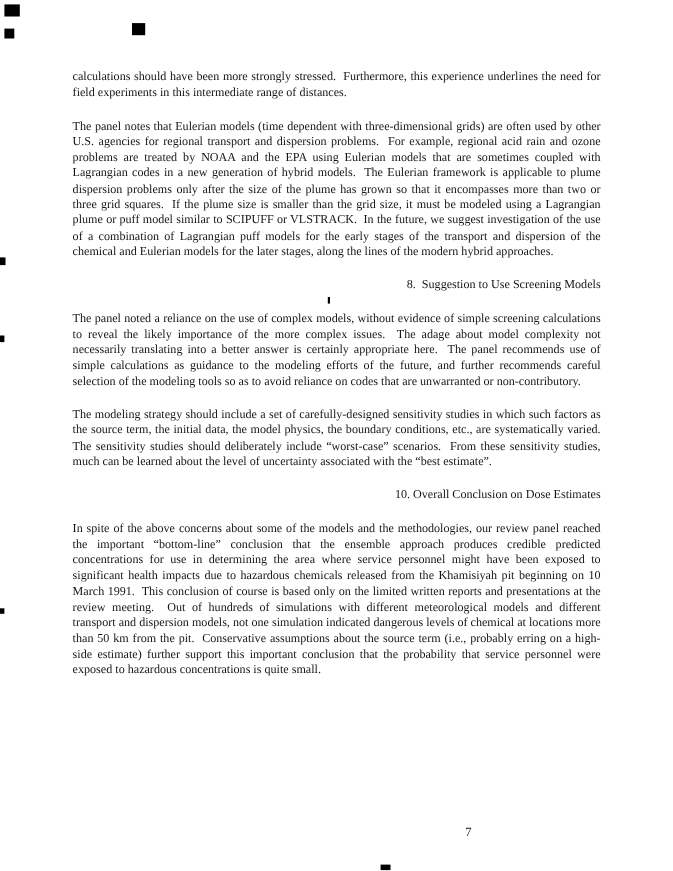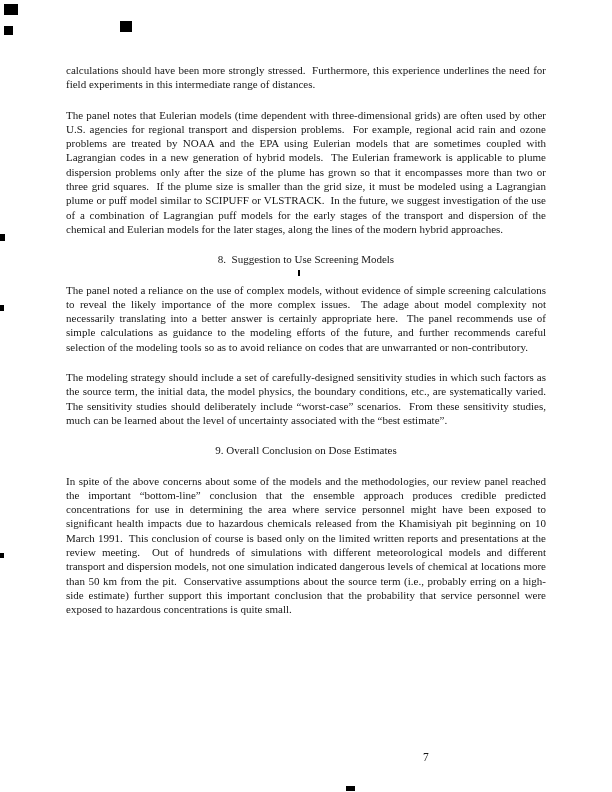--- a/index.html
+++ b/index.html
@@ -25,21 +25,21 @@
     width: 480px;
     font-size: 11px;
     line-height: 14.3px;
     text-align: justify;
   }
   .content p {
     margin: 0 0 16px 0;
     white-space: pre-wrap;
   }
   .content p.heading {
-    text-align: center;
+    text-align: right;
   }
   .page-number {
     position: absolute;
     left: 423px;
     top: 751px;
     font-size: 11.5px;
     font-family: "Liberation Serif", serif;
     color: #161616;
   }
   .artifact {
@@ -66,20 +66,20 @@
 
     <p>The panel notes that Eulerian models (time dependent with three-dimensional grids) are often used by other U.S. agencies for regional transport and dispersion problems.  For example, regional acid rain and ozone problems are treated by NOAA and the EPA using Eulerian models that are sometimes coupled with Lagrangian codes in a new generation of hybrid models.  The Eulerian framework is applicable to plume dispersion problems only after the size of the plume has grown so that it encompasses more than two or three grid squares.  If the plume size is smaller than the grid size, it must be modeled using a Lagrangian plume or puff model similar to SCIPUFF or VLSTRACK.  In the future, we suggest investigation of the use of a combination of Lagrangian puff models for the early stages of the transport and dispersion of the chemical and Eulerian models for the later stages, along the lines of the modern hybrid approaches.</p>
 
     <p class="heading">8.  Suggestion to Use Screening Models</p>
 
     <p>The panel noted a reliance on the use of complex models, without evidence of simple screening calculations to reveal the likely importance of the more complex issues.  The adage about model complexity not necessarily translating into a better answer is certainly appropriate here.  The panel recommends use of simple calculations as guidance to the modeling efforts of the future, and further recommends careful selection of the modeling tools so as to avoid reliance on codes that are unwarranted or non-contributory.</p>
 
 
     <p>The modeling strategy should include a set of carefully-designed sensitivity studies in which such factors as the source term, the initial data, the model physics, the boundary conditions, etc., are systematically varied.  The sensitivity studies should deliberately include “worst-case” scenarios.  From these sensitivity studies, much can be learned about the level of uncertainty associated with the “best estimate”.</p>
 
-    <p class="heading">9. Overall Conclusion on Dose Estimates</p>
+    <p class="heading">10. Overall Conclusion on Dose Estimates</p>
 
     <p>In spite of the above concerns about some of the models and the methodologies, our review panel reached the important “bottom-line” conclusion that the ensemble approach produces credible predicted concentrations for use in determining the area where service personnel might have been exposed to significant health impacts due to hazardous chemicals released from the Khamisiyah pit beginning on 10 March 1991.  This conclusion of course is based only on the limited written reports and presentations at the review meeting.  Out of hundreds of simulations with different meteorological models and different transport and dispersion models, not one simulation indicated dangerous levels of chemical at locations more than 50 km from the pit.  Conservative assumptions about the source term (i.e., probably erring on a high-side estimate) further support this important conclusion that the probability that service personnel were exposed to hazardous concentrations is quite small.</p>
   </div>
 
   <div class="page-number">7</div>
 
 </div>
 
 </body></html>

